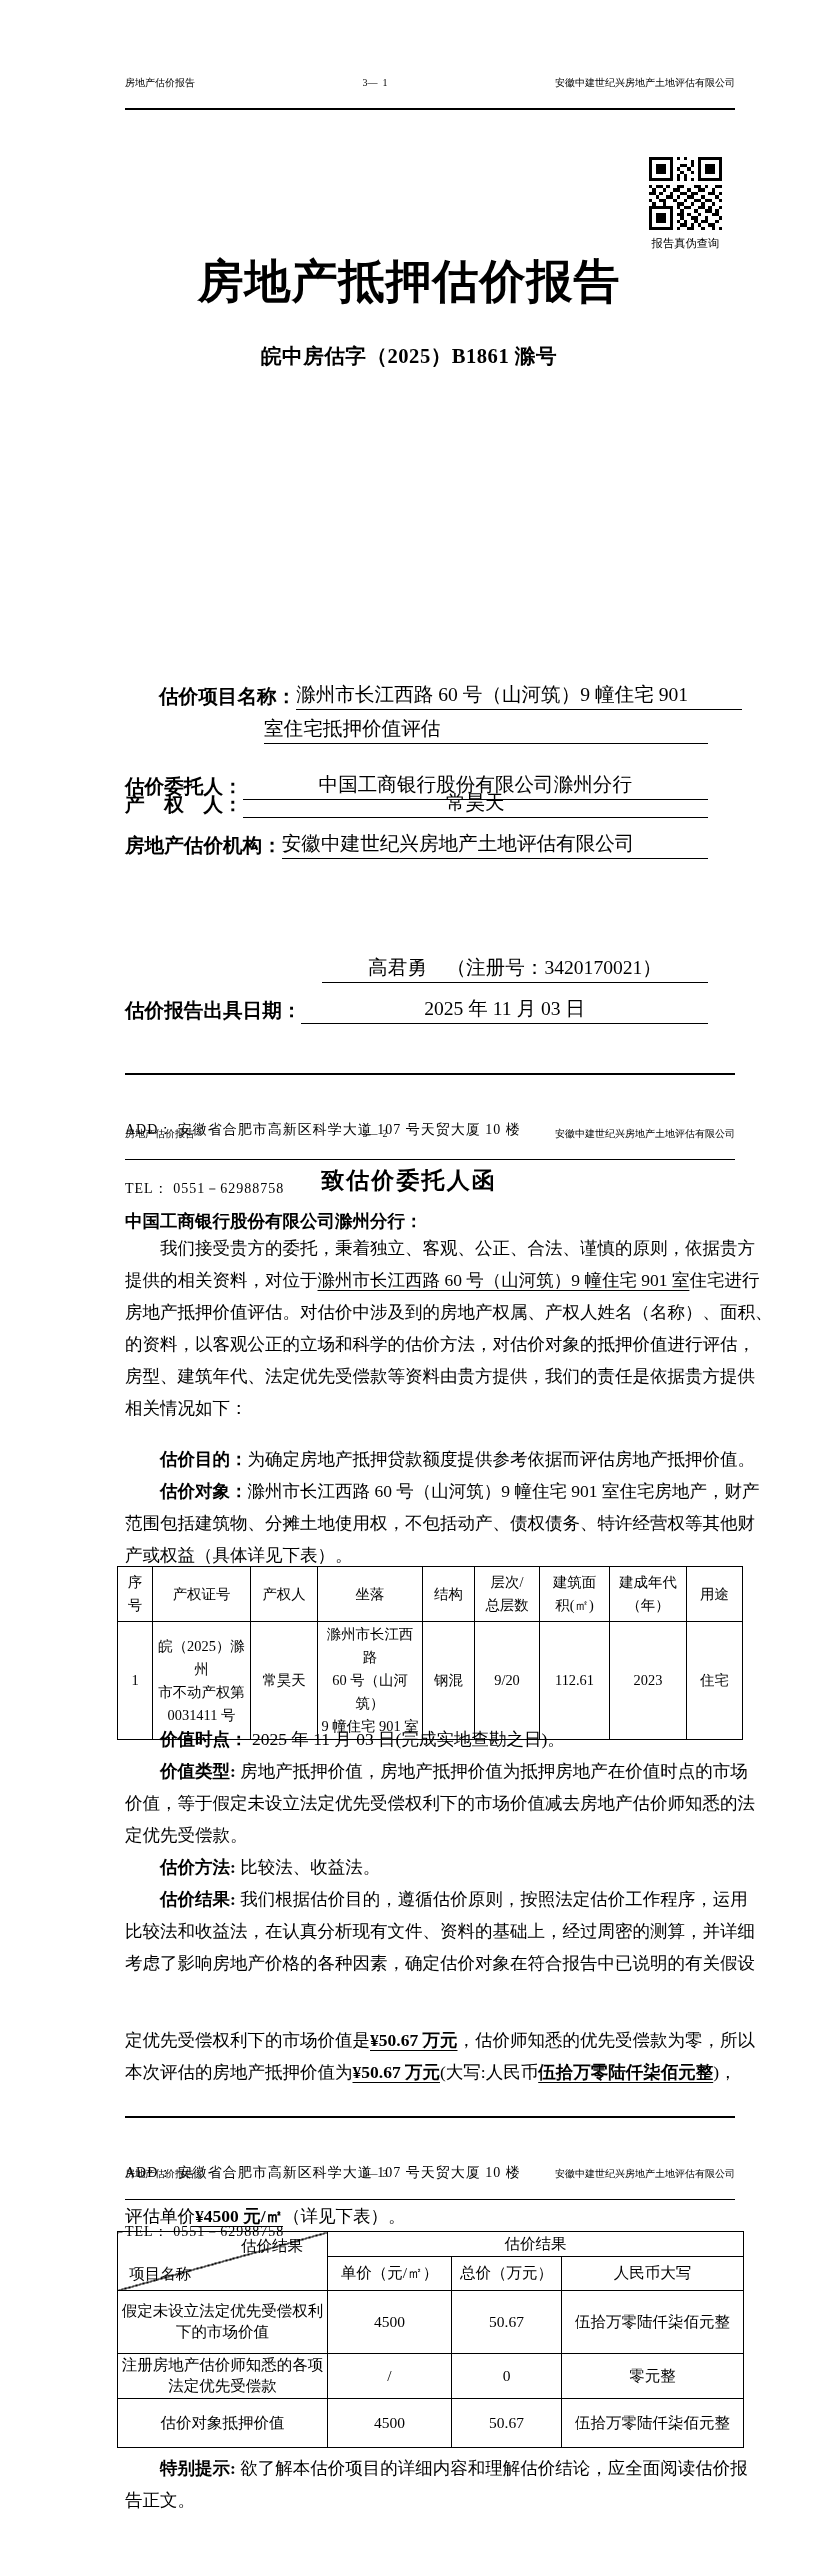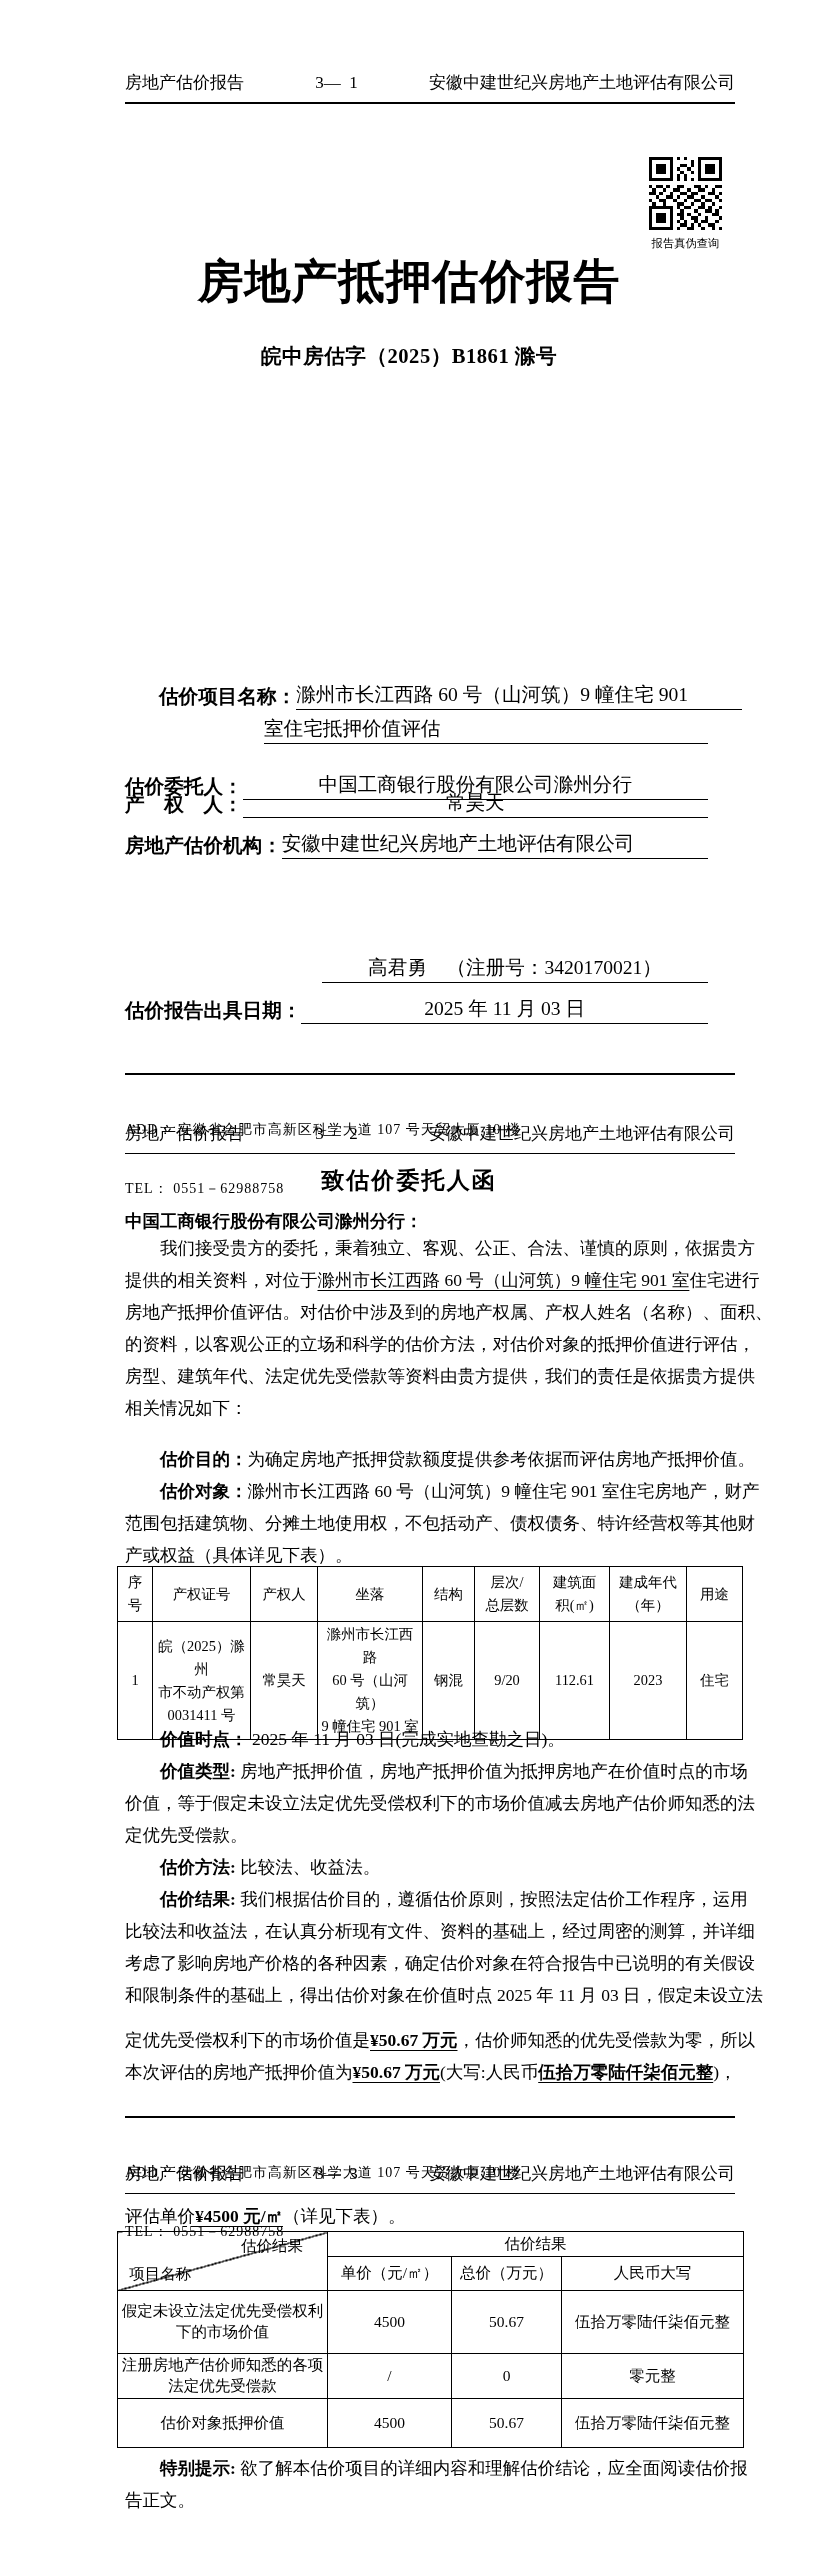--- a/index.html
+++ b/index.html
@@ -6,21 +6,21 @@
   .sheet{
     position:relative;width:818px;height:3300px;margin:0 auto;
     background:#ffffff;color:#000;
     font-family:"Liberation Serif","DejaVu Serif",serif;
     overflow:hidden;
   }
   
   .phead{
     position:absolute;left:125px;width:610px;
     display:flex;justify-content:space-between;align-items:flex-end;
-    font-size:17px;line-height:15.5px;padding-bottom:11px;
+    font-size:10px;line-height:15.5px;padding-bottom:17px;
     border-bottom:2.1px solid #000;white-space:pre;
   }
   .phead.thin{border-bottom:1.5px solid #000;}
   .pfoot{
     position:absolute;left:125px;width:610px;
     border-top:2.1px solid #000;padding-top:6px;
     font-size:14px;line-height:19.6px;letter-spacing:1px;white-space:pre;
   }
   
   .qr{position:absolute;left:649px;top:157px;width:73px;height:73px;}
@@ -224,21 +224,20 @@
 
   <div class="body-block" style="top:1723px;">
     <div class="bline indent"><span class="b">价值时点：</span><span> 2025 年 11 月 03 日(完成实地查勘之日)。</span></div>
     <div class="bline indent"><span class="b">价值类型:</span><span> 房地产抵押价值，房地产抵押价值为抵押房地产在价值时点的市场</span></div>
     <div class="bline">价值，等于假定未设立法定优先受偿权利下的市场价值减去房地产估价师知悉的法</div>
     <div class="bline">定优先受偿款。</div>
     <div class="bline indent"><span class="b">估价方法:</span><span> 比较法、收益法。</span></div>
     <div class="bline indent"><span class="b">估价结果:</span><span> 我们根据估价目的，遵循估价原则，按照法定估价工作程序，运用</span></div>
     <div class="bline">比较法和收益法，在认真分析现有文件、资料的基础上，经过周密的测算，并详细</div>
     <div class="bline">考虑了影响房地产价格的各种因素，确定估价对象在符合报告中已说明的有关假设</div>
-    <div class="bline">和限制条件的基础上，得出估价对象在价值时点 2025 年 11 月 03 日，假定未设立法</div>
   </div>
 
   <div class="body-block" style="top:2024px;">
     <div class="bline"><span>定优先受偿权利下的市场价值是</span><span class="u b">¥50.67 万元</span><span>，估价师知悉的优先受偿款为零，所以</span></div>
     <div class="bline"><span>本次评估的房地产抵押价值为</span><span class="u b">¥50.67 万元</span><span>(大写:人民币</span><span class="u b">伍拾万零陆仟柒佰元整</span><span>)，</span></div>
   </div>
 
   <div class="pfoot" style="top:2116px;">
     <div>ADD： 安徽省合肥市高新区科学大道 107 号天贸大厦 10 楼</div>
     <div>TEL： 0551－62988758</div>

